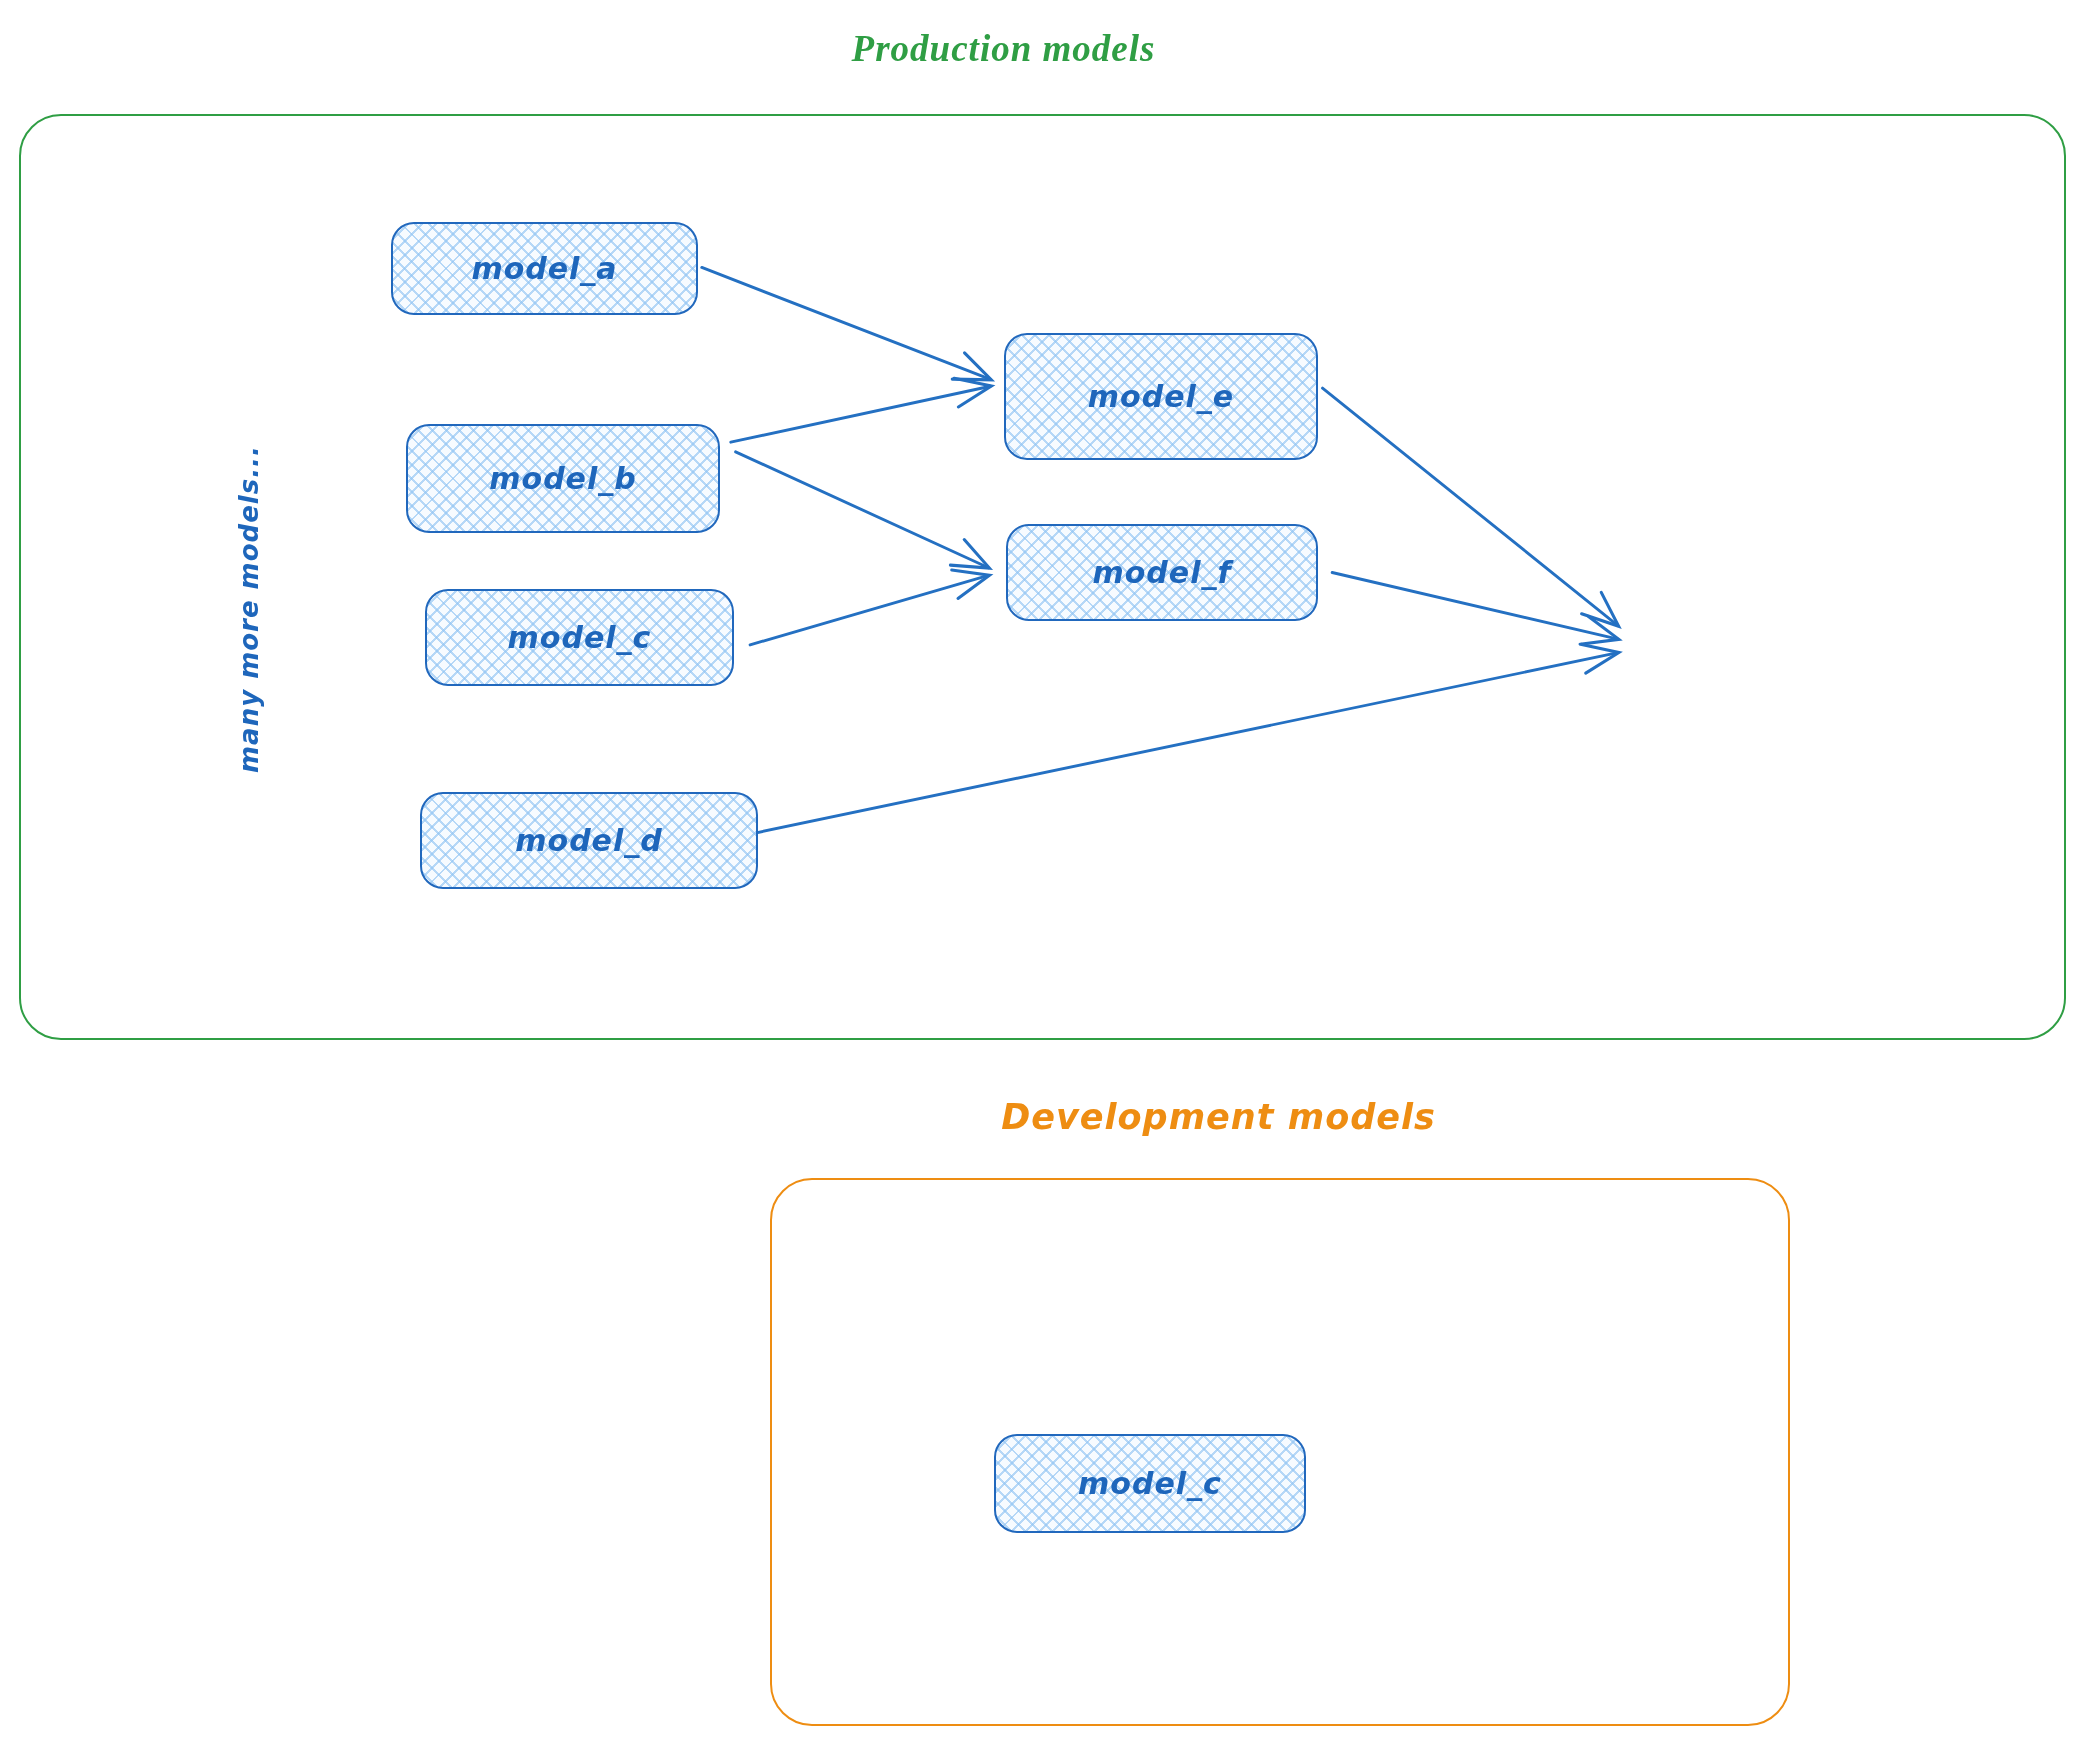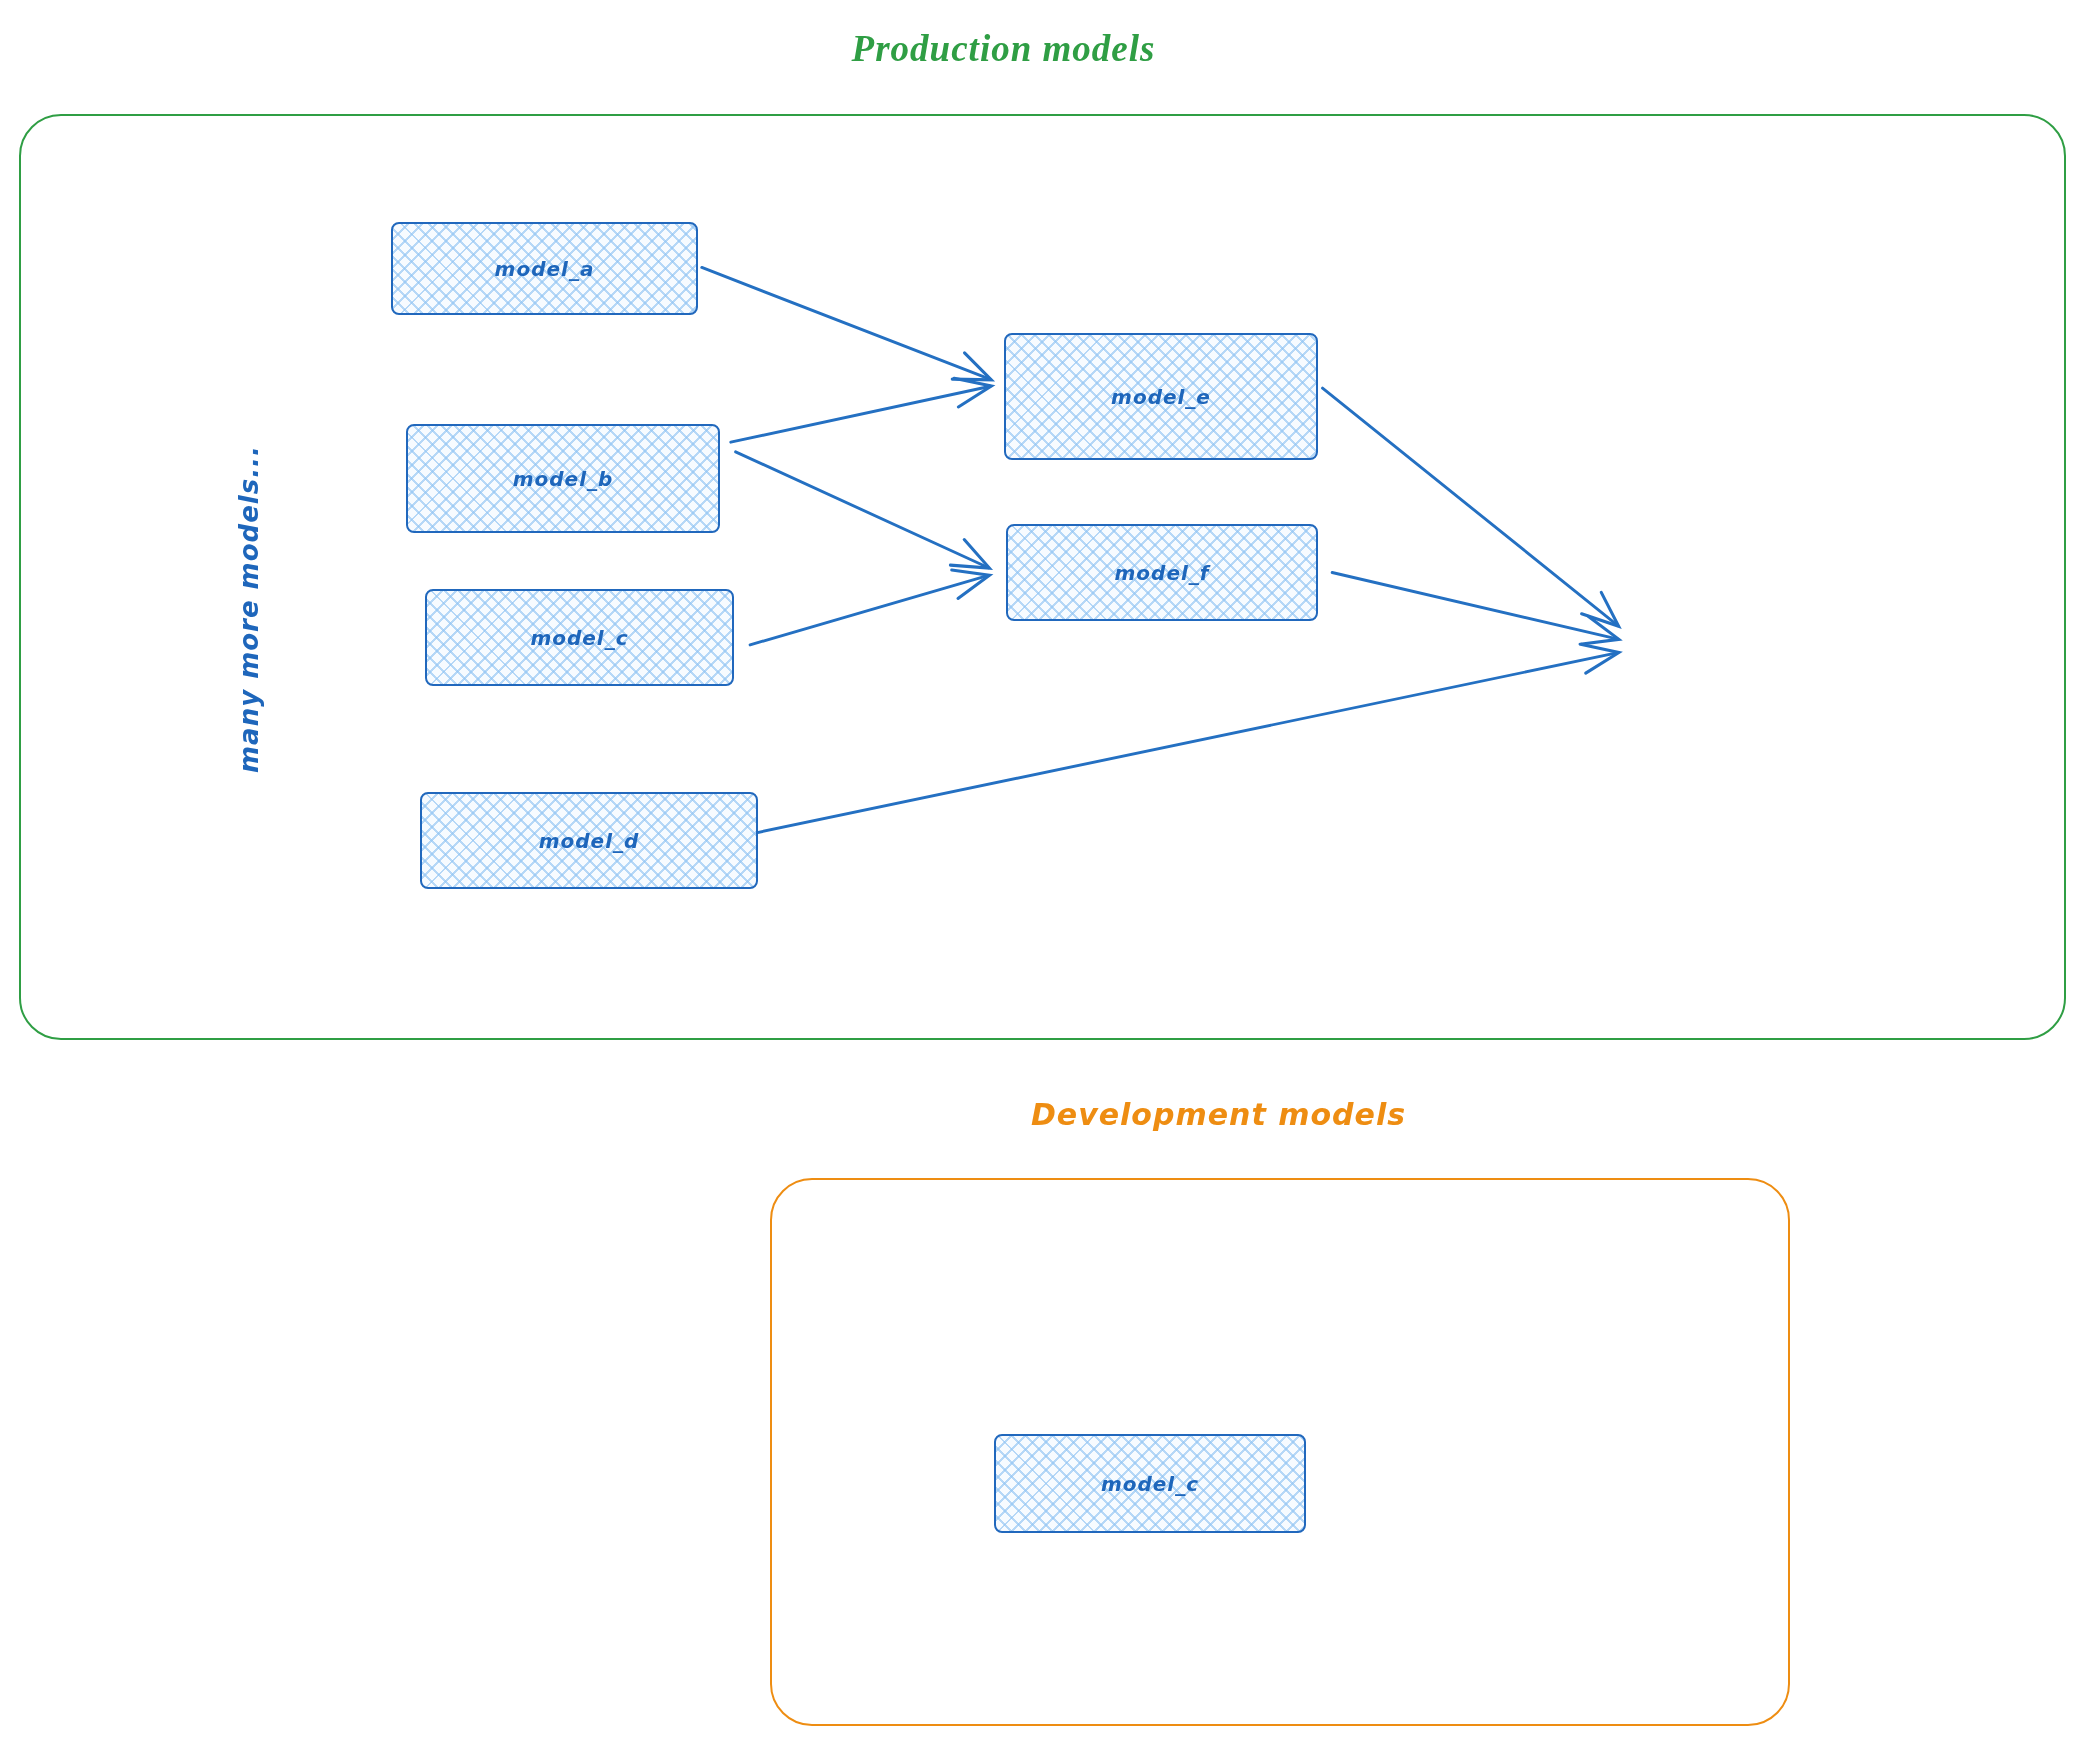--- a/index.html
+++ b/index.html
@@ -41,32 +41,32 @@
   .frame-title.production {
     left: 714px; top: 27px;
     width: 579px;
     font-size: 37px;
     color: #2f9e44;
     font-family: Liberation Serif, serif;
   }
   .frame-title.development {
     left: 977px; top: 1097px;
     width: 483px;
-    font-size: 30px;
+    font-size: 35px;
     color: #ee8d12;
   }
   .node {
     position: absolute;
     box-sizing: border-box;
     border: 2.9px solid #2168bd;
-    border-radius: 8px;
+    border-radius: 23px;
     display: flex;
     align-items: center;
     justify-content: center;
-    font-size: 20px;
+    font-size: 30px;
     font-style: italic;
     font-weight: 600;
     letter-spacing: 1px;
     color: #1e66bb;
     background-color: #f7fbff;
     background-image:
       repeating-linear-gradient(45deg,  rgba(147,197,243,0.65) 0 2.1px, transparent 2.1px 9.7px),
       repeating-linear-gradient(135deg, rgba(147,197,243,0.65) 0 2.1px, transparent 2.1px 9.7px);
     text-align: center;
   }

